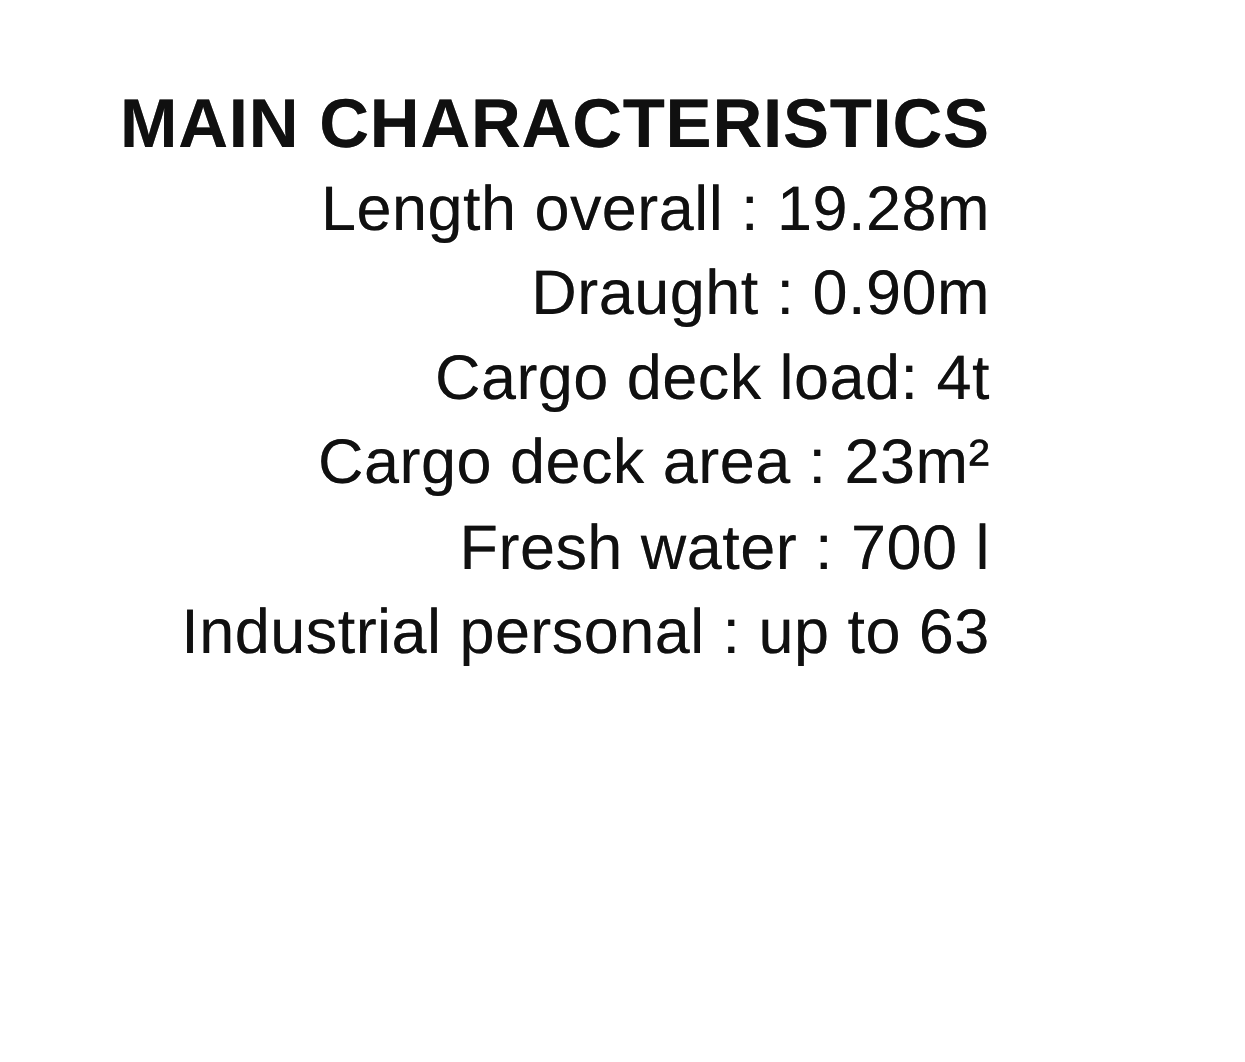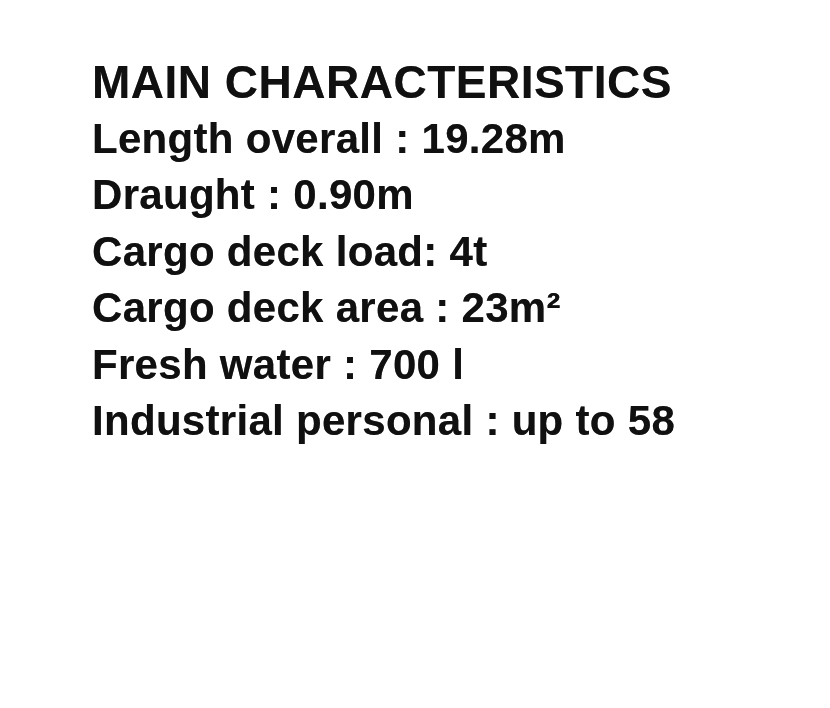--- a/index.html
+++ b/index.html
@@ -9,43 +9,44 @@
   body {
     width: 830px;
     height: 708px;
     background: #ffffff;
     overflow: hidden;
     position: relative;
     font-family: "Liberation Sans", "DejaVu Sans", sans-serif;
   }
   .spec-block {
     position: absolute;
-    left: 92px;
+    left: 80px;
     top: 54px;
     color: #101010;
     font-size: 42px;
     line-height: 56.5px;
     letter-spacing: 0.3px;
     white-space: nowrap;
     
     text-shadow: 0 0 0.4px rgba(0,0,0,0.55);
   }
   .spec-title {
     font-weight: bold;
     font-size: 46px;
     letter-spacing: 0.5px;
   }
   .spec-line {
-    font-weight: bold;
+    font-weight: normal;
+    text-align: right;
   }
 </style>
 </head>
 <body>
 
 <section class="spec-block">
   <div class="spec-title">MAIN CHARACTERISTICS</div>
   <div class="spec-line">Length overall : 19.28m</div>
   <div class="spec-line">Draught : 0.90m</div>
   <div class="spec-line">Cargo deck load: 4t</div>
   <div class="spec-line">Cargo deck area : 23m²</div>
   <div class="spec-line">Fresh water : 700 l</div>
-  <div class="spec-line">Industrial personal : up to 58</div>
+  <div class="spec-line">Industrial personal : up to 63</div>
 </section>
 
 </body></html>

